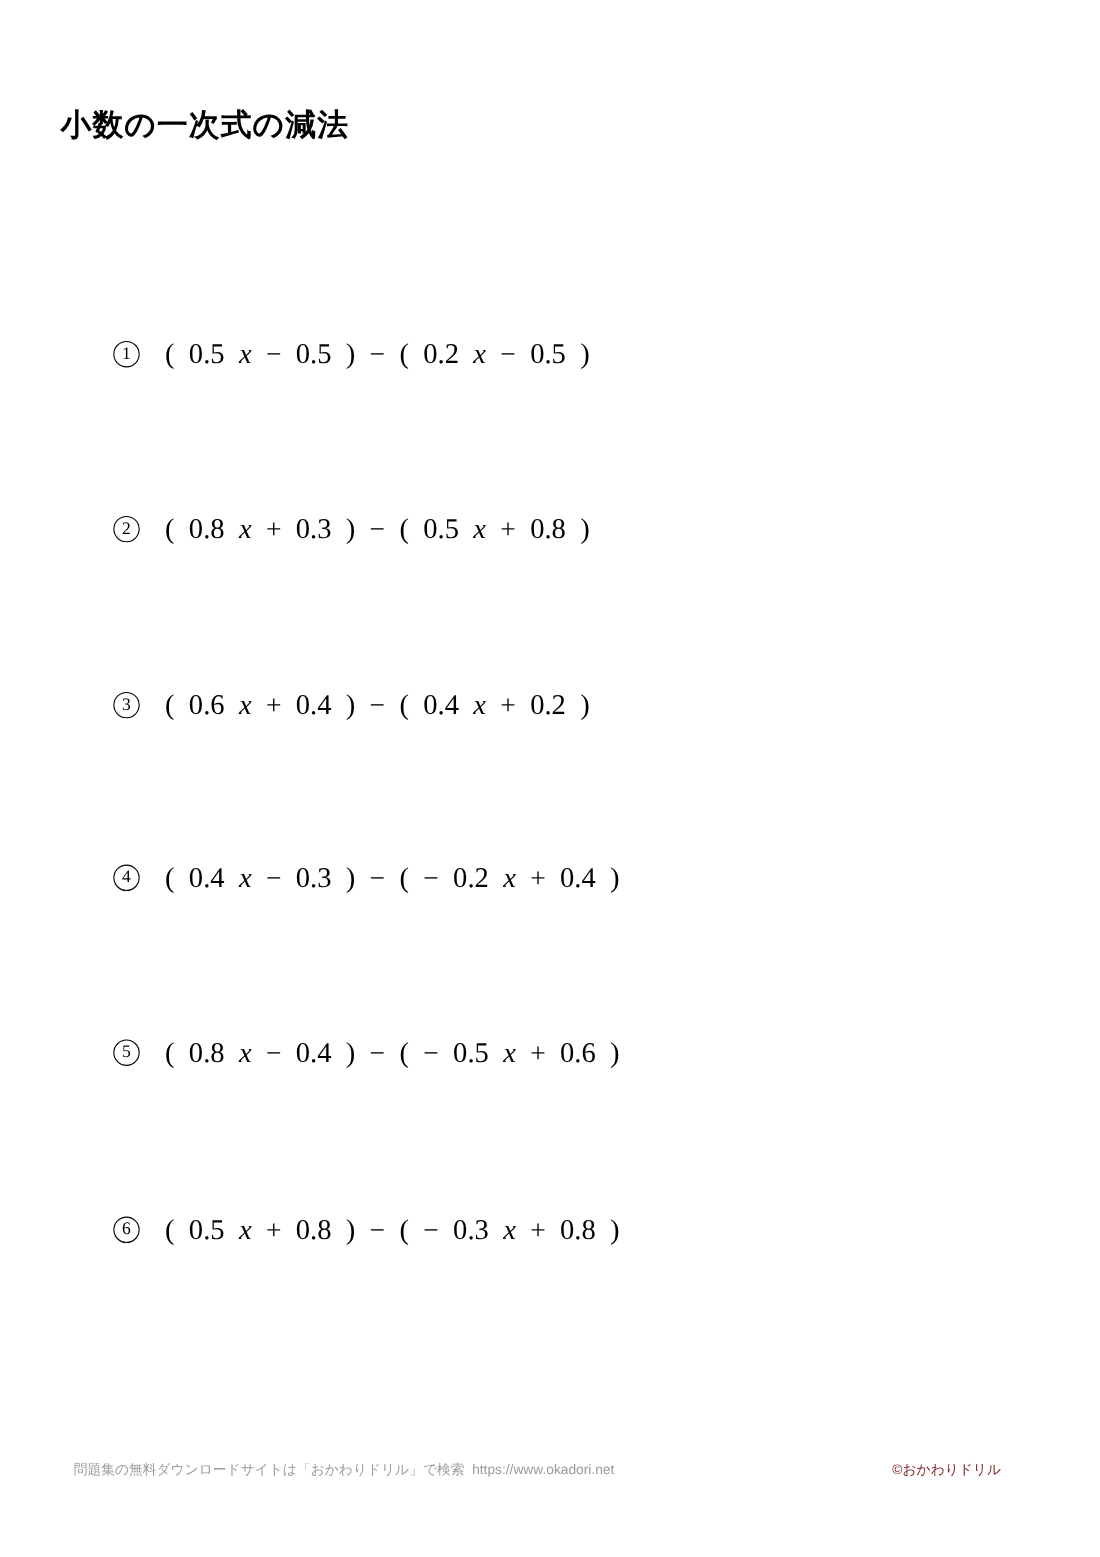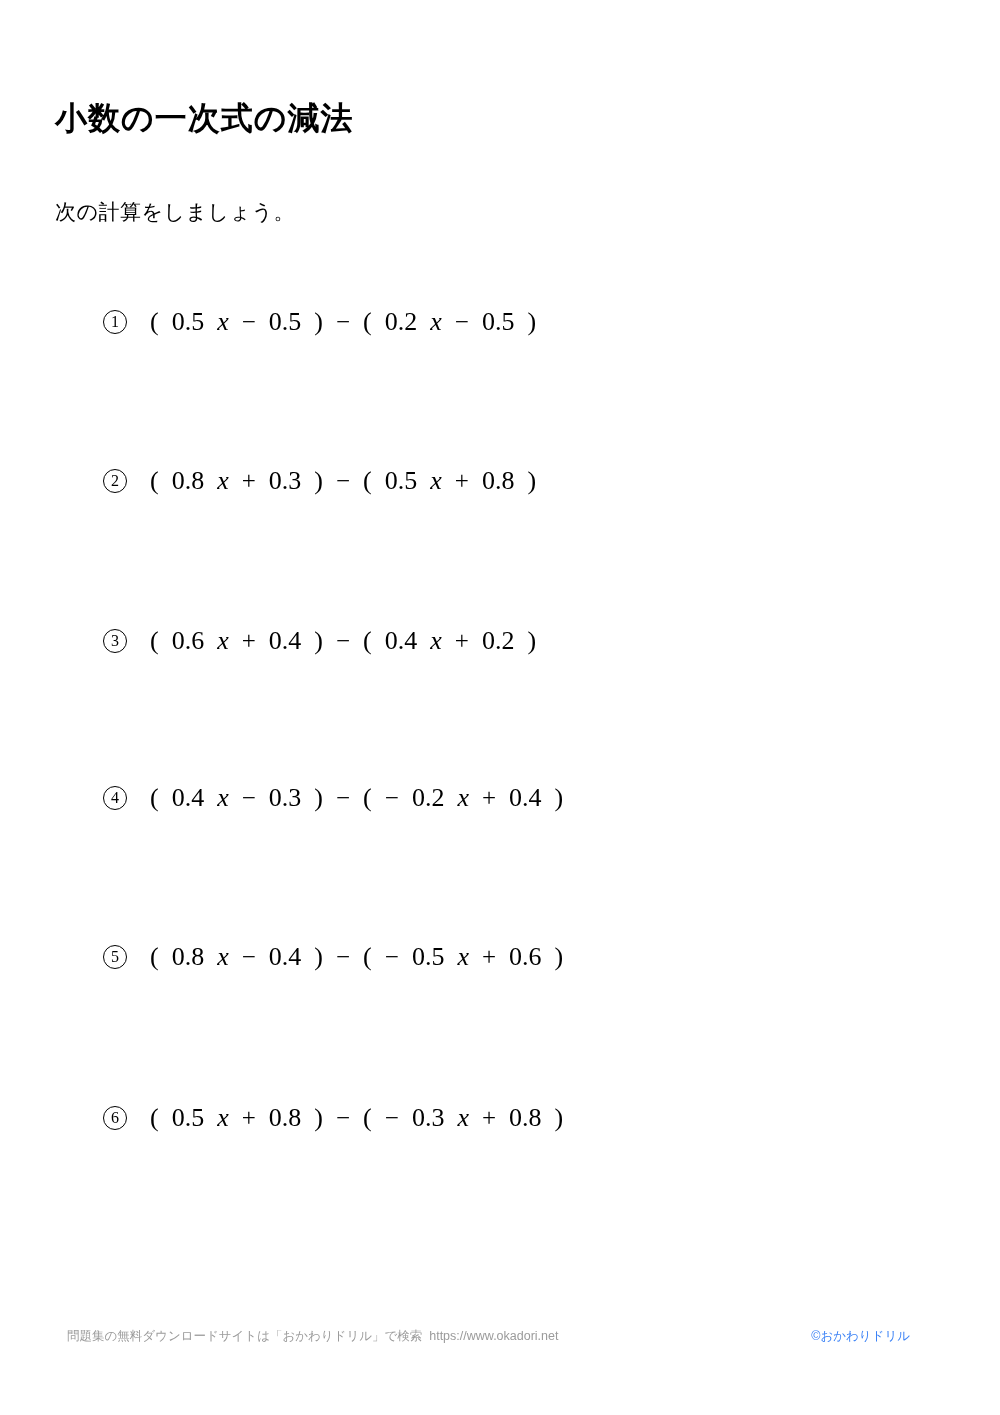--- a/index.html
+++ b/index.html
@@ -14,21 +14,21 @@
     margin: 0 auto;
     background: #ffffff;
     overflow: hidden;
     font-family: "Liberation Sans", "DejaVu Sans", sans-serif;
     color: #000000;
   }
   .title {
     position: absolute;
     left: 55px;
     top: 78px;
-    font-size: 32px;
+    font-size: 28px;
     font-weight: 700;
     letter-spacing: 1px;
     line-height: 1.2;
   }
   .instruction {
     position: absolute;
     left: 55px;
     top: 198px;
     font-size: 21px;
     letter-spacing: 0.5px;
@@ -74,30 +74,29 @@
     font-size: 12.5px;
     color: #9b9b9b;
     white-space: pre;
     padding-left: 12px;
   }
   .footer-right {
     position: absolute;
     right: 90px;
     top: 1328px;
     font-size: 12.5px;
-    color: #3b82f6;
+    color: #7f1d1d;
     white-space: pre;
   }
 </style>
 </head>
 <body>
 
 <div class="page">
   <h1 class="title">小数の一次式の減法</h1>
-  <div class="instruction">次の計算をしましょう。</div>
 
   <div id="problems">
   <div class="problem-row" style="top: 306px;">
     <span class="circle-num">1</span>
     <span class="expr">
           <span class="tok paren">(</span>
           <span class="tok num">0.5</span>
           <span class="tok var">x</span>
           <span class="tok op">−</span>
           <span class="tok num">0.5</span>

